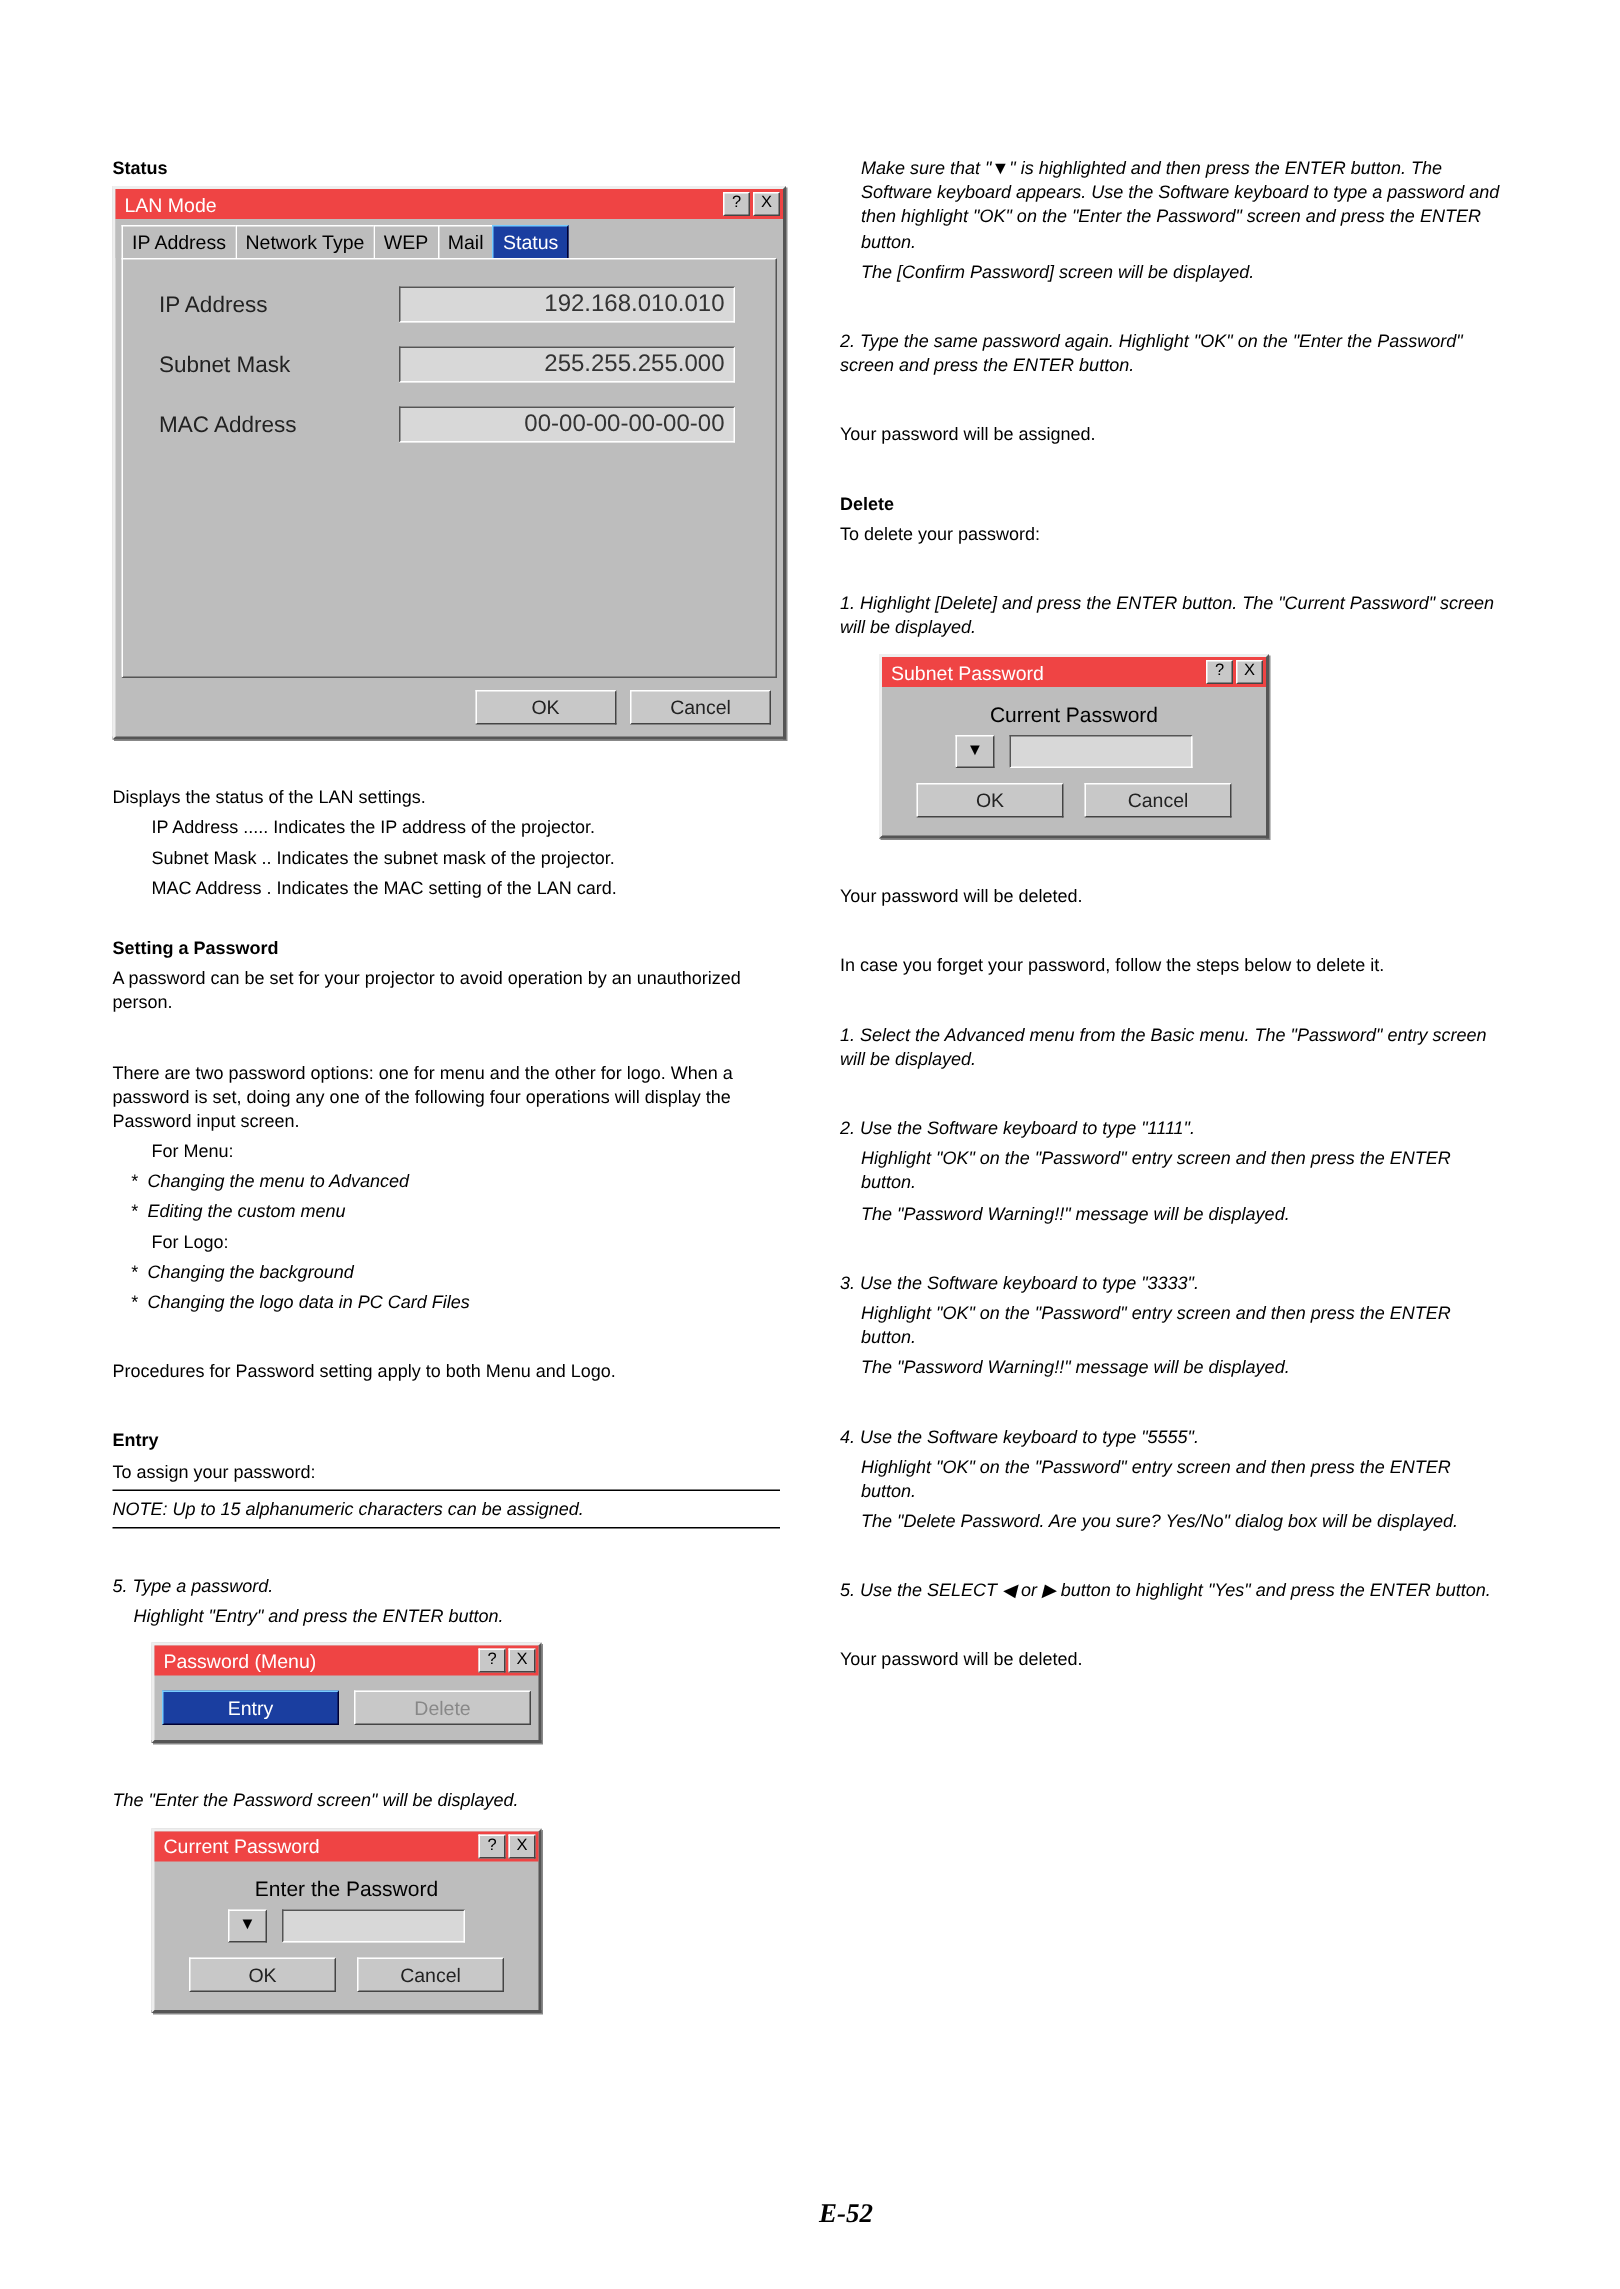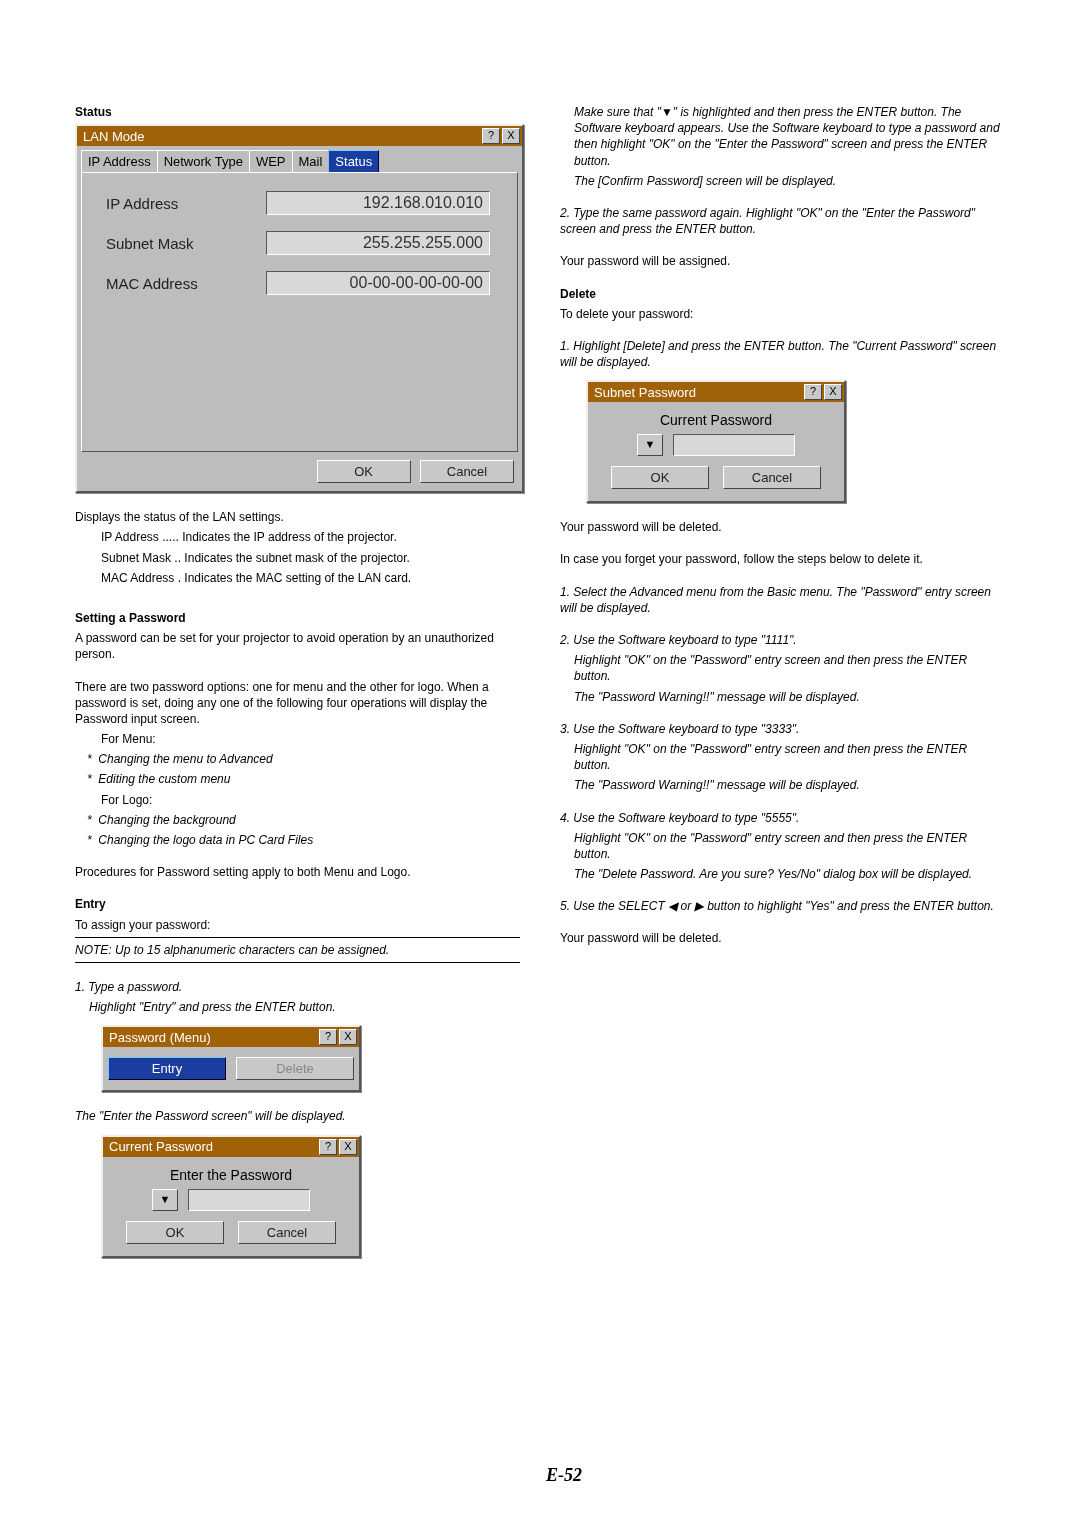--- a/index.html
+++ b/index.html
@@ -20,33 +20,33 @@
   .columns {
     display: flex;
     gap: 40px;
   }
   .col {
     width: 50%;
   }
   .bold { font-weight: bold; }
   .italic { font-style: italic; }
   p { margin: 4px 0; line-height: 1.35; }
-  .section-sp { margin-top: 16px; }
+  .section-sp { margin-top: 30px; }
 
   
   .dialog {
     background: #bdbdbd;
     border-top: 2px solid #eee;
     border-left: 2px solid #eee;
     border-right: 2px solid #555;
     border-bottom: 2px solid #555;
     box-shadow: 1px 1px 0 #888;
   }
   .titlebar {
-    background: #a16207;
+    background: #ef4444;
     color: #fff;
     display: flex;
     align-items: center;
     justify-content: space-between;
     height: 20px;
     padding: 0 2px 0 6px;
     font-family: Verdana, Geneva, sans-serif;
     font-size: 13px;
   }
   .titlebar .tbtns { display: flex; gap: 2px; }
@@ -254,21 +254,21 @@
       <p class="indent2 italic indent-item">*&nbsp;&nbsp;<span>Changing the logo data in PC Card Files</span></p>
 
       <p class="section-sp">Procedures for Password setting apply to both Menu and Logo.</p>
 
       <p class="bold section-sp">Entry</p>
       <p>To assign your password:</p>
       <hr class="thin">
       <p class="italic">NOTE: Up to 15 alphanumeric characters can be assigned.</p>
       <hr class="thin">
 
-      <p class="italic section-sp">1. Type a password.</p>
+      <p class="italic section-sp">5. Type a password.</p>
       <p class="italic indent1" style="padding-left:14px;">Highlight "Entry" and press the ENTER button.</p>
 
       <div class="dialog small-dialog">
         <div class="titlebar">
           <span>Password (Menu)</span>
           <span class="tbtns">
             <span class="tbtn">?</span>
             <span class="tbtn">X</span>
           </span>
         </div>

